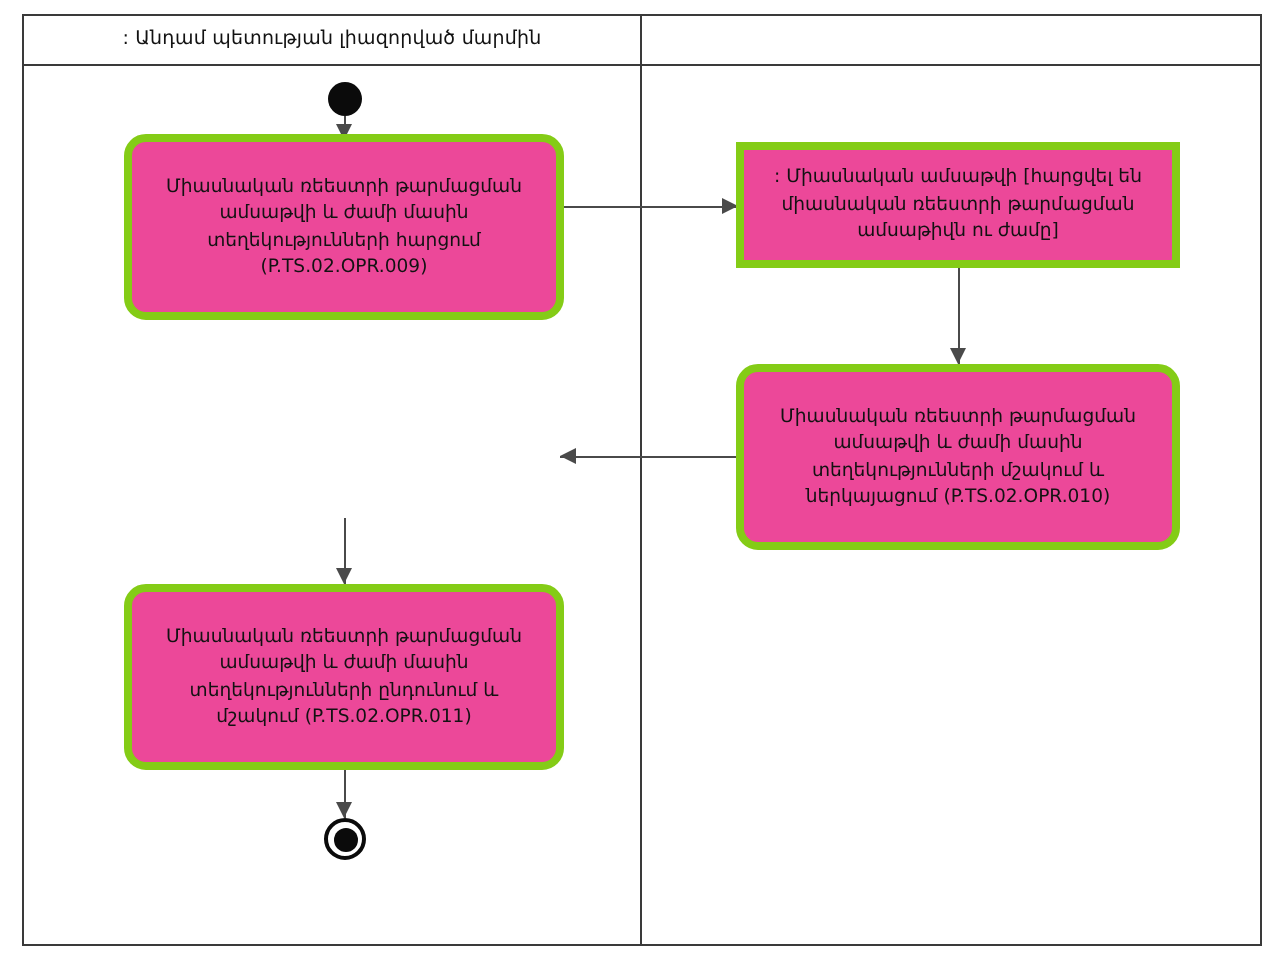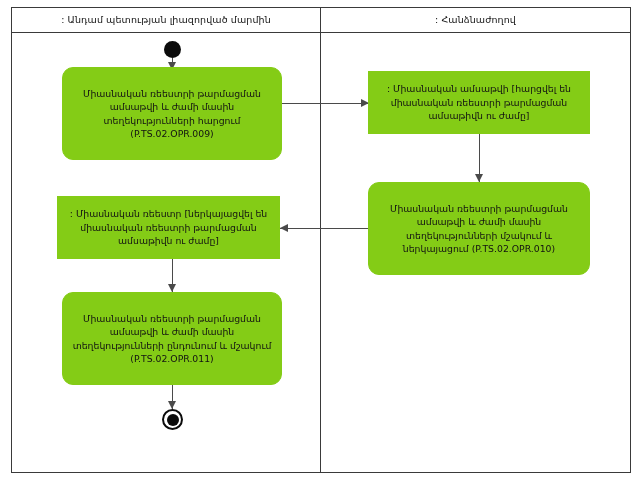--- a/index.html
+++ b/index.html
@@ -9,21 +9,21 @@
   .frame{position:absolute;left:11px;top:7px;width:620px;height:466px;border:1px solid #3a3a3a;box-sizing:border-box;background:#fff;}
 
   .lane-divider{position:absolute;top:7px;left:320px;width:1px;height:466px;background:#3a3a3a;}
   .header-rule{position:absolute;left:11px;top:32px;width:620px;height:1px;background:#3a3a3a;}
 
   .lane-title{position:absolute;top:7px;height:25px;line-height:25px;text-align:center;
               font-size:9.5px;color:#121212;letter-spacing:0.1px;white-space:nowrap;overflow:hidden;}
   .lane-title.left{left:12px;width:308px;}
   .lane-title.right{left:321px;width:309px;}
 
-  .node{position:absolute;box-sizing:border-box;background:#84cc16;border:1px solid #84cc16;
+  .node{position:absolute;box-sizing:border-box;background:#ec4899;border:4px solid #84cc16;
         display:flex;align-items:center;justify-content:center;text-align:center;
         font-size:9.3px;line-height:13.4px;color:#121212;padding:4px 9px;}
   .node.action{border-radius:11px;}
   .node.object{border-radius:0;}
 
   .circle-initial{position:absolute;width:17px;height:17px;border-radius:50%;background:#0b0b0b;}
 
   .circle-final{position:absolute;width:21px;height:21px;border-radius:50%;background:#ffffff;
                 border:2px solid #0b0b0b;box-sizing:border-box;}
   .circle-final::after{content:"";position:absolute;left:50%;top:50%;transform:translate(-50%,-50%);
@@ -41,42 +41,40 @@
 </head>
 <body>
 
 <div id="root">
 
   <div class="frame"></div>
   <div class="header-rule"></div>
   <div class="lane-divider"></div>
 
   <div class="lane-title left">: Անդամ պետության լիազորված մարմին</div>
-  <div class="lane-title right">: Հանձնաժողով</div>
 
   <div class="circle-initial" style="left:164px;top:41px;"></div>
   <div class="edge v" style="left:172px;top:58px;height:12px;"></div>
   <div class="arrow down" style="left:168px;top:62px;"></div>
 
   <div class="node action" style="left:62px;top:67px;width:220px;height:93px;">Միասնական ռեեստրի թարմացման ամսաթվի և ժամի մասին տեղեկությունների հարցում (P.TS.02.OPR.009)</div>
 
   <div class="edge h" style="left:282px;top:103px;width:86px;"></div>
   <div class="arrow right" style="left:361px;top:99px;"></div>
 
   <div class="node object" style="left:368px;top:71px;width:222px;height:63px;">: Միասնական ամսաթվի [հարցվել են միասնական ռեեստրի թարմացման ամսաթիվն ու ժամը]</div>
 
   <div class="edge v" style="left:479px;top:134px;height:48px;"></div>
   <div class="arrow down" style="left:475px;top:174px;"></div>
 
   <div class="node action" style="left:368px;top:182px;width:222px;height:93px;">Միասնական ռեեստրի թարմացման ամսաթվի և ժամի մասին տեղեկությունների մշակում և ներկայացում (P.TS.02.OPR.010)</div>
 
   <div class="edge h" style="left:280px;top:228px;width:88px;"></div>
   <div class="arrow left" style="left:280px;top:224px;"></div>
 
-  <div class="node object" style="left:57px;top:196px;width:223px;height:63px;">: Միասնական ռեեստր [ներկայացվել են միասնական ռեեստրի թարմացման ամսաթիվն ու ժամը]</div>
 
   <div class="edge v" style="left:172px;top:259px;height:33px;"></div>
   <div class="arrow down" style="left:168px;top:284px;"></div>
 
   <div class="node action" style="left:62px;top:292px;width:220px;height:93px;">Միասնական ռեեստրի թարմացման ամսաթվի և ժամի մասին տեղեկությունների ընդունում և մշակում (P.TS.02.OPR.011)</div>
 
   <div class="edge v" style="left:172px;top:385px;height:24px;"></div>
   <div class="arrow down" style="left:168px;top:401px;"></div>
 
   <div class="circle-final" style="left:162px;top:409px;"></div>

